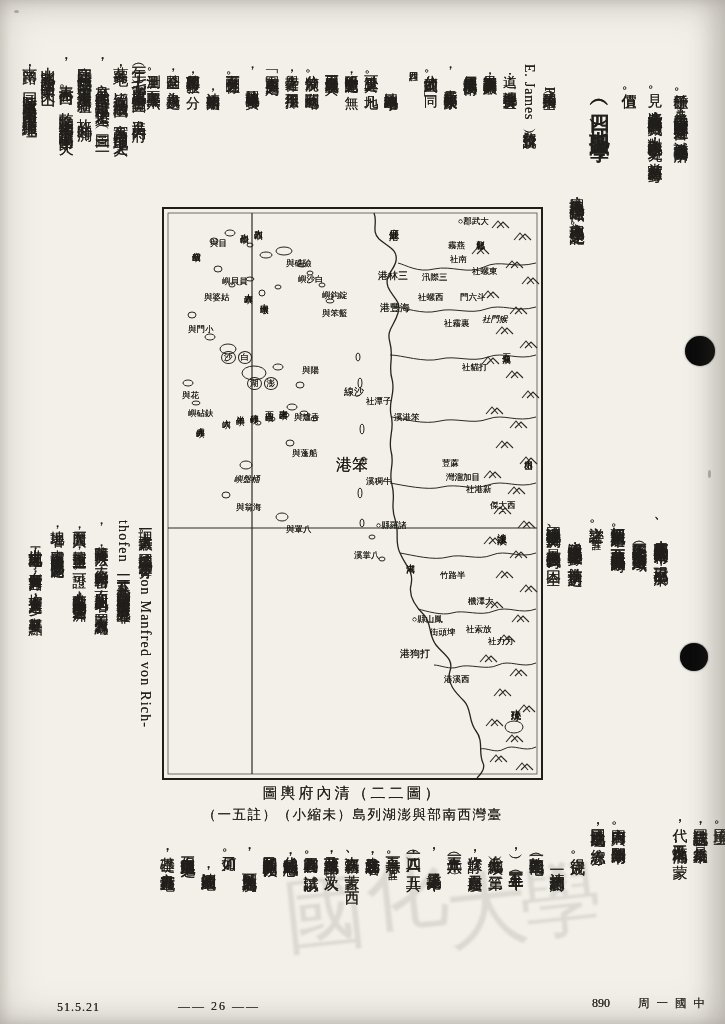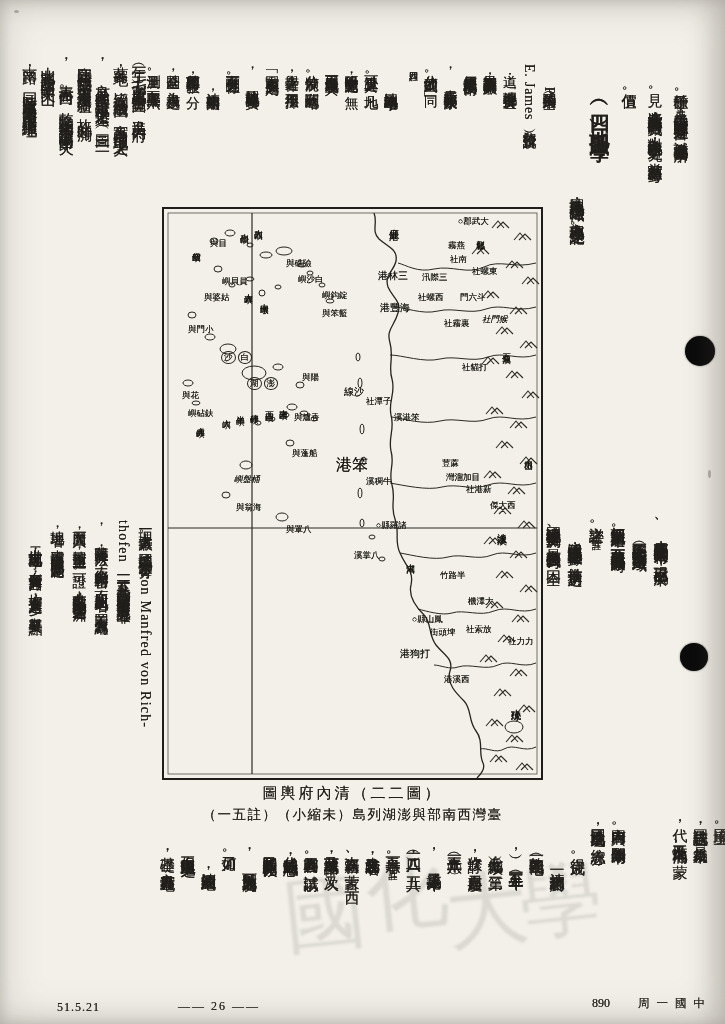--- a/index.html
+++ b/index.html
@@ -169,41 +169,41 @@
       <div class="mlabel" style="left: 304px; top: 278px;">社港新</div>
       <div class="mlabel" style="left: 328px; top: 294px;">傑大西</div>
       <div class="mlabel" style="left: 214px; top: 314px;">○縣羅諸</div>
       <div class="mlabel" style="left: 192px; top: 344px;">溪掌八</div>
       <div class="mlabel vert" style="left: 244px; top: 350px;">大湖汛</div>
       <div class="mlabel" style="left: 278px; top: 364px;">竹路半</div>
       <div class="mlabel" style="left: 306px; top: 390px;">機澤大</div>
       <div class="mlabel" style="left: 250px; top: 408px;">○縣山鳳</div>
       <div class="mlabel" style="left: 268px; top: 421px;">街頭埤</div>
       <div class="mlabel" style="left: 304px; top: 418px;">社索放</div>
-      <div class="mlabel" style="left: 346px; top: 430px; text-align: right;">社力力</div>
+      <div class="mlabel" style="left: 326px; top: 430px; text-align: right;">社力力</div>
       <div class="mlabel" style="left: 238px; top: 442px; font-size: 10px;">港狗打</div>
       <div class="mlabel" style="left: 282px; top: 468px;">港溪西</div>
       <div class="mlabel vert" style="left: 334px; top: 318px; font-size: 10px;">淡水溪</div>
       <div class="mlabel vert" style="left: 348px; top: 494px; font-size: 10px;">小琉球</div>
       <div class="mlabel vert" style="left: 30px; top: 38px;">空殼嶼</div>
       <div class="mlabel" style="left: 48px; top: 32px;">與目</div>
       <div class="mlabel vert" style="left: 78px; top: 20px;">小烈嶼</div>
       <div class="mlabel vert" style="left: 92px; top: 16px;">大烈嶼</div>
       <div class="mlabel" style="left: 124px; top: 52px;">與礁險</div>
       <div class="mlabel" style="left: 136px; top: 68px;">嶼沙白</div>
       <div class="mlabel" style="left: 60px; top: 70px;">嶼貝員</div>
       <div class="mlabel" style="left: 42px; top: 86px;">與婆姑</div>
       <div class="mlabel vert" style="left: 82px; top: 80px;">大倉嶼</div>
       <div class="mlabel vert" style="left: 98px; top: 90px;">中墩嶼</div>
       <div class="mlabel" style="left: 160px; top: 84px;">嶼鈎錠</div>
       <div class="mlabel" style="left: 160px; top: 102px;">與笨籃</div>
       <div class="mlabel" style="left: 26px; top: 118px;">與門小</div>
       <div class="mlabel circ" style="left: 58px; top: 144px;"><span>沙</span><span>白</span></div>
       <div class="mlabel circ" style="left: 84px; top: 170px;"><span>湖</span><span>澎</span></div>
-      <div class="mlabel" style="left: 140px; top: 166px;">與陽</div>
+      <div class="mlabel" style="left: 140px; top: 159px;">與陽</div>
       <div class="mlabel" style="left: 132px; top: 206px;">與爐香</div>
       <div class="mlabel" style="left: 130px; top: 242px;">與蓬船</div>
       <div class="mlabel" style="left: 72px; top: 268px; font-style: italic;">嶼盤桶</div>
       <div class="mlabel" style="left: 124px; top: 318px;">與罩八</div>
       <div class="mlabel vert" style="left: 34px; top: 214px;">虎井嶼</div>
       <div class="mlabel" style="left: 74px; top: 296px;">與翁海</div>
       <div class="mlabel" style="left: 20px; top: 184px;">與花</div>
       <div class="mlabel" style="left: 26px; top: 202px;">嶼砧鈇</div>
       <div class="mlabel vert" style="left: 60px; top: 206px;">大嶼</div>
       <div class="mlabel vert" style="left: 74px; top: 202px;">半年嶼</div>

